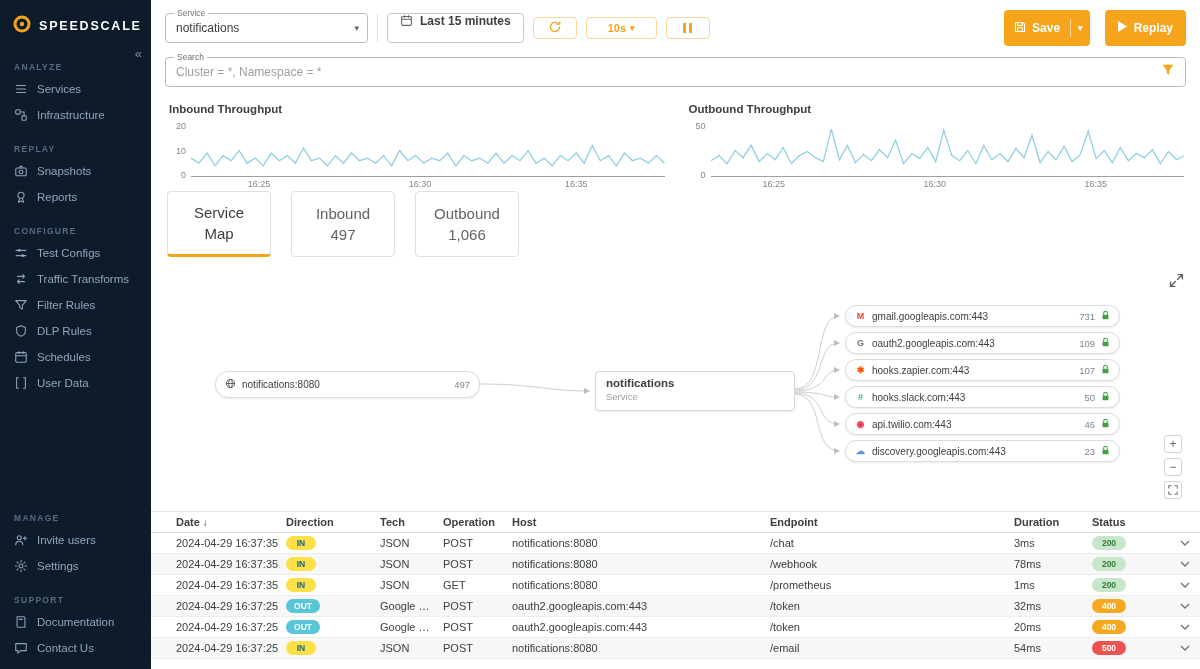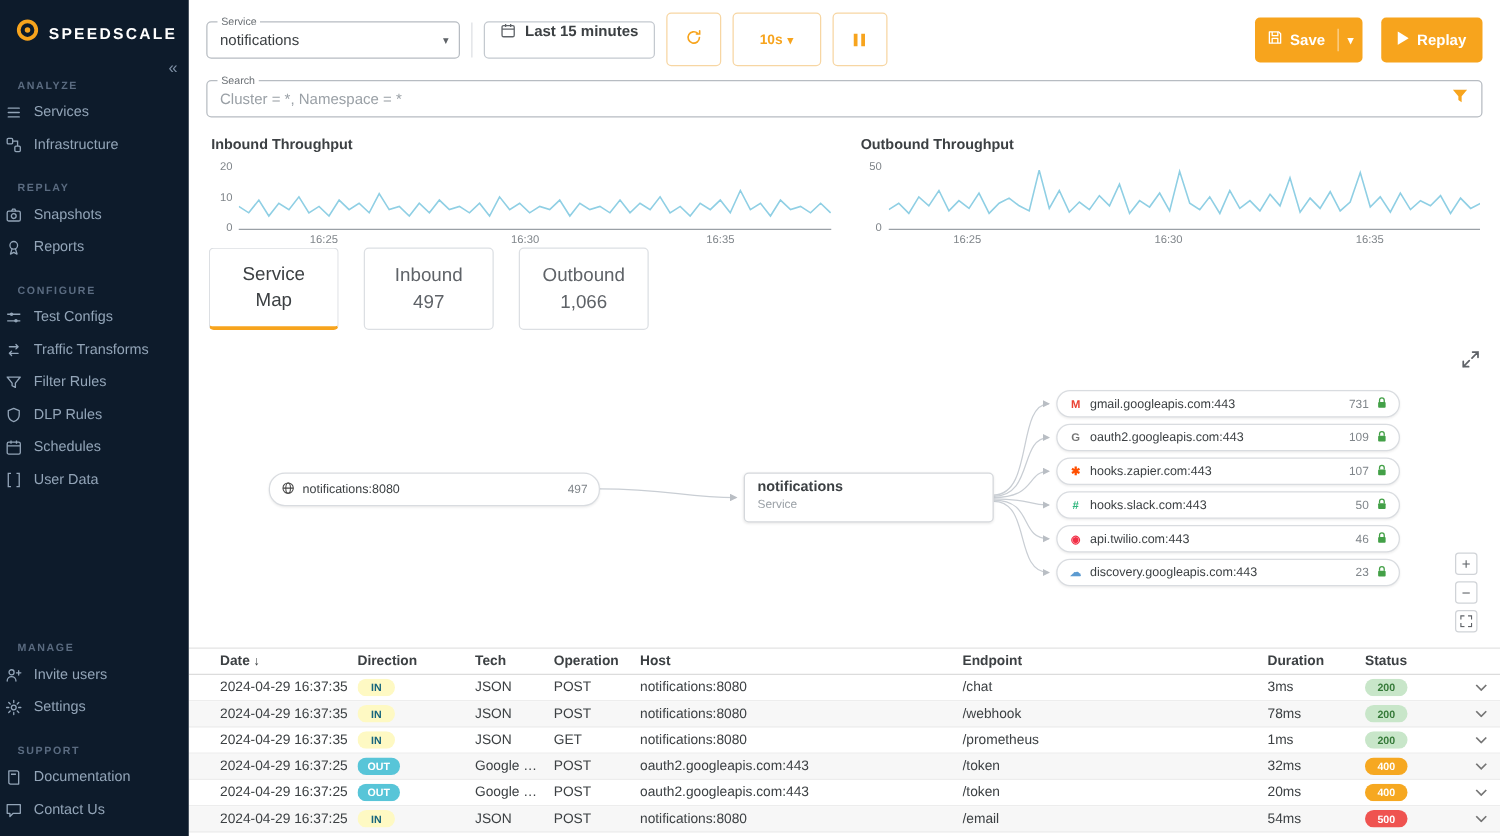--- a/index.html
+++ b/index.html
@@ -11,40 +11,40 @@
   .sidebar { width:151px; min-width:151px; background:#0d1b2b; color:#93a5b8;
     display:flex; flex-direction:column; position:relative; }
   .main { flex:1; display:flex; flex-direction:column; background:#fff; overflow:hidden; }
 
   
   .logo { display:flex; align-items:center; gap:7px; padding:14px 10px 8px 12px; }
   .logo-text { color:#fff; font-weight:bold; font-size:12.5px; letter-spacing:1.8px; }
   .collapse { position:absolute; top:46px; right:9px; font-size:13px; color:#7e90a5; cursor:pointer; }
   .sec-label { font-size:8.5px; font-weight:bold; letter-spacing:1.3px; color:#5a6b80;
     padding:16px 0 4px 14px; }
-  .side-item { display:flex; align-items:center; gap:9px; padding:6px 8px 6px 4px;
+  .side-item { display:flex; align-items:center; gap:9px; padding:6px 8px 6px 14px;
     font-size:11.5px; color:#93a5b8; cursor:pointer; white-space:nowrap; }
   .side-item .icn { width:14px; height:14px; display:flex; align-items:center; justify-content:center; }
   .side-item.active { color:#fff; font-weight:bold; }
   .side-spacer { flex:1; }
 
   
   .topbar { display:flex; align-items:center; gap:9px; padding:10px 14px 0 14px; }
   .fieldbox { position:relative; border:1px solid #b7bcc2; border-radius:4px; height:30px;
     display:flex; align-items:center; background:#fff; }
   .fieldbox .legend { position:absolute; top:-6px; left:8px; background:#fff; padding:0 3px;
     font-size:8.5px; color:#6b7075; }
   .svc-select { width:203px; padding:0 8px 0 10px; justify-content:space-between; cursor:pointer; }
   .svc-value { font-size:12px; color:#3c4043; }
   .caret { font-size:9px; color:#5f6368; }
   .vdiv { width:1px; height:28px; background:#dde0e3; }
   .btn-outline { height:30px; border:1px solid #c4c9cf; border-radius:4px; background:#fff;
     display:flex; align-items:flex-start; gap:7px; padding:0 12px; font-size:12px; font-weight:bold;
     color:#3c4043; cursor:pointer; }
-  .btn-orange-outline { height:43px; border:1px solid #f7d6a3; border-radius:4px; background:#fff;
+  .btn-orange-outline { height:22px; border:1px solid #f7d6a3; border-radius:4px; background:#fff;
     display:flex; align-items:center; gap:4px; padding:0 21px; color:#f7a41d; font-size:11px;
     font-weight:bold; cursor:pointer; }
   .pause-bars { display:flex; gap:3px; }
   .pause-bars i { display:block; width:3px; height:10px; background:#f7a41d; }
   .top-spacer { flex:1; }
   .btn-solid { height:36px; background:#f7a41d; border-radius:4px; color:#fff; font-size:12px;
     font-weight:bold; display:flex; align-items:center; cursor:pointer; }
   .save-main { display:flex; align-items:center; gap:6px; padding:0 10px; }
   .save-sep { width:1px; height:18px; background:rgba(255,255,255,.55); }
   .save-caret { padding:0 7px; font-size:9px; color:#fff; }
@@ -99,21 +99,21 @@
   .trow { display:grid; align-items:center;
     grid-template-columns:110px 94px 63px 69px 258px 244px 78px 73px 1fr;
     padding-left:25px; height:21px; border-bottom:1px solid #ededed; }
   .trow.head { font-weight:bold; color:#202124; height:22px; border-top:1px solid #e4e4e4;
     border-bottom:1px solid #dcdcdc; }
   .trow:not(.head):nth-child(odd) { background:#f7f7f7; }
   .cell { white-space:nowrap; overflow:hidden; text-overflow:ellipsis; padding-right:6px; color:#3c4043; }
   .sort-arrow { font-size:10px; margin-left:3px; }
   .pill { display:inline-block; font-size:8.5px; font-weight:bold; border-radius:9px;
     padding:2px 0; width:30px; text-align:center; }
-  .pill.in  { background:#fef9c3; color:#17657d; }
+  .pill.in  { background:#fde047; color:#17657d; }
   .pill.out { background:#58c5d8; color:#fff; width:34px; }
   .pill.s200 { background:#c8e6c9; color:#357a38; width:34px; }
   .pill.s400 { background:#f6a821; color:#fff; width:34px; }
   .pill.s500 { background:#ef5350; color:#fff; width:34px; }
   .rowchev { justify-self:end; margin-right:10px; cursor:pointer; display:flex; }
 </style>
 </head>
 <body>
 
 <div class="app">

